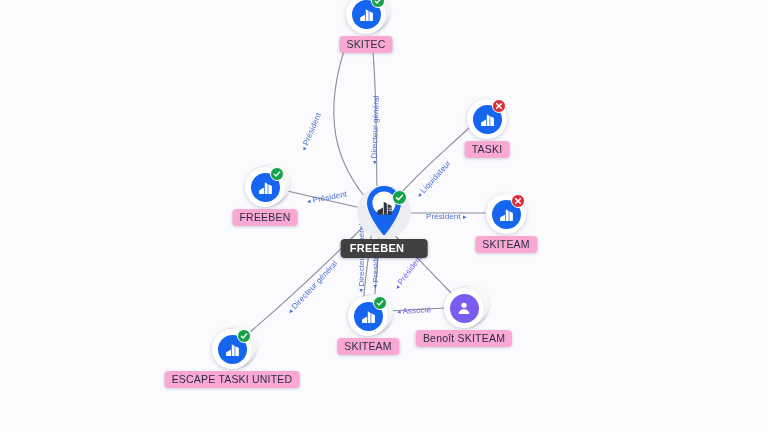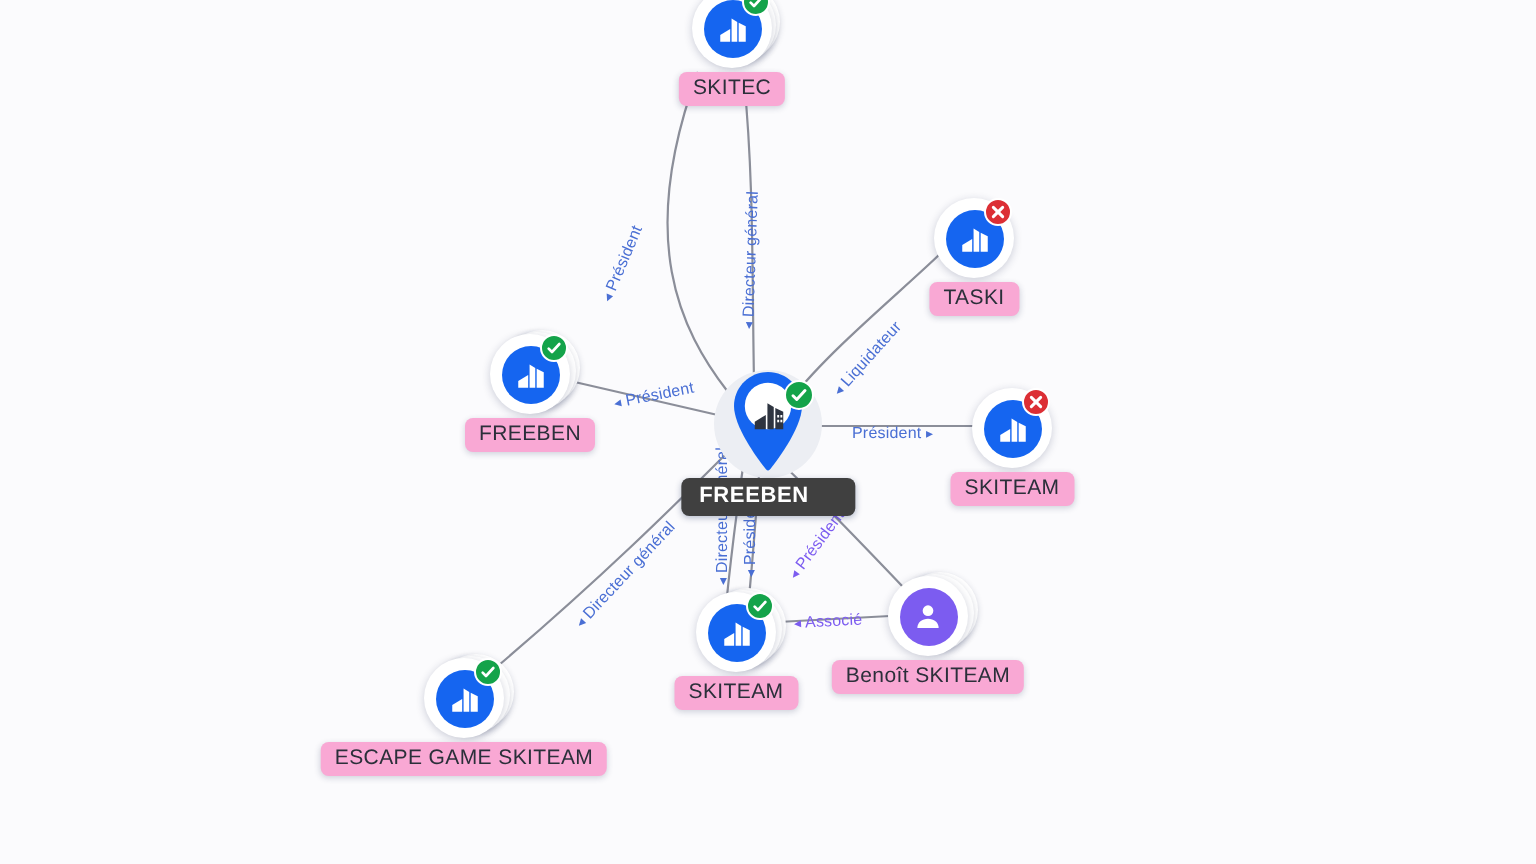--- a/index.html
+++ b/index.html
@@ -384,21 +384,21 @@
           <rect x="17.2" y="15" width="1.2" height="1.6"></rect>
           <rect x="19.2" y="15" width="1.2" height="1.6"></rect>
         </svg>
       </div>
     </div>
     <div class="badge ok">
       <svg width="8" height="8" viewBox="0 0 24 24" fill="none" stroke="#ffffff" stroke-width="4" stroke-linecap="round" stroke-linejoin="round">
         <polyline points="4,13 9,18 20,6"></polyline>
       </svg>
     </div>
-    <div class="node-label">ESCAPE GAME SKITEAM</div>
+    <div class="node-label">ESCAPE TASKI UNITED</div>
   </div>
 
   <div class="pin-node" style="left:384px; top:213px;">
     <div class="pin-halo"></div>
     <div class="pin-shape">
       <svg width="40" height="52" viewBox="0 0 40 52">
         <path d="M20 1C10.6 1 3 8.6 3 18c0 11.5 14.2 29.5 16.1 31.8.5.6 1.3.6 1.8 0C22.8 47.5 37 29.5 37 18 37 8.6 29.4 1 20 1z" fill="#1565f0"></path>
         <circle cx="20" cy="18" r="11.6" fill="#ffffff"></circle>
       </svg>
     </div>

